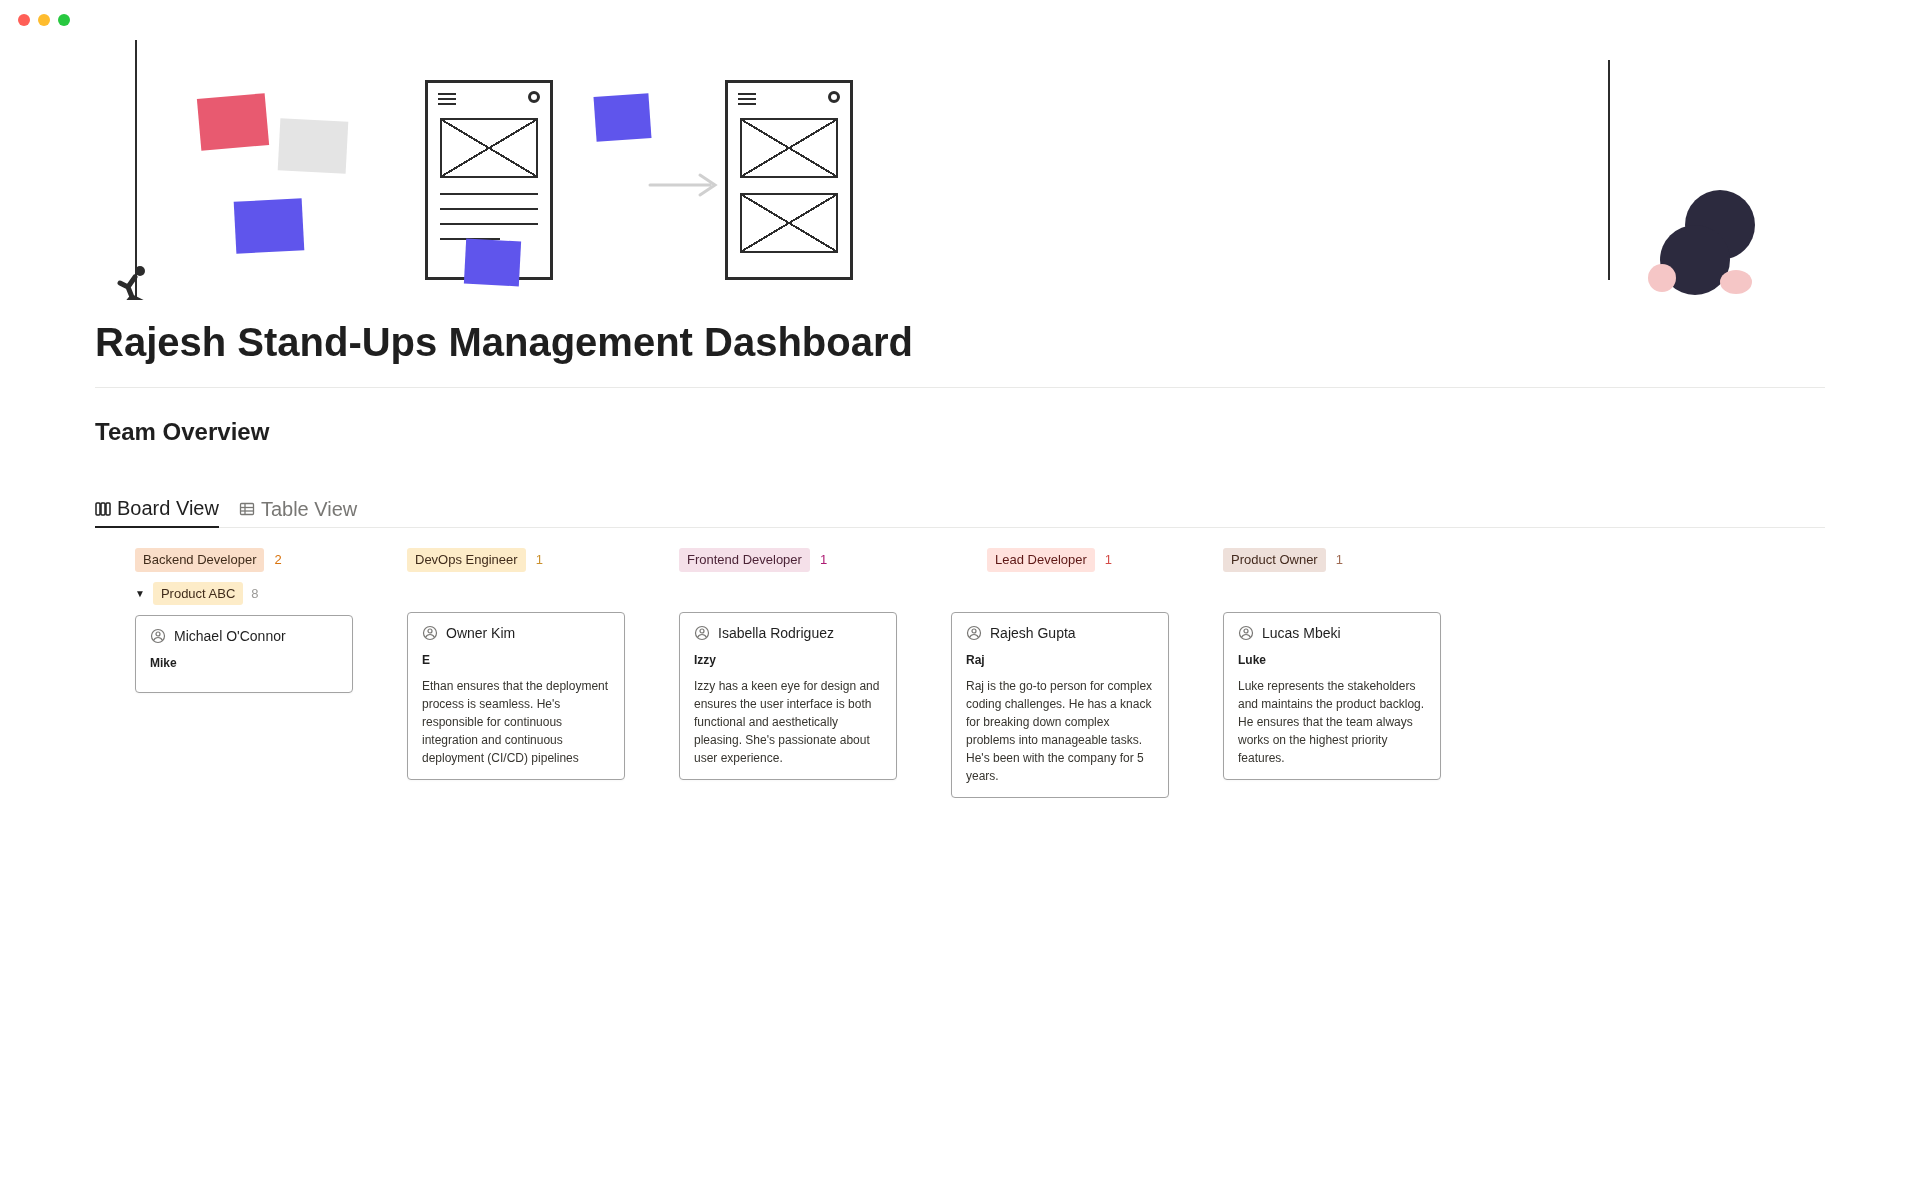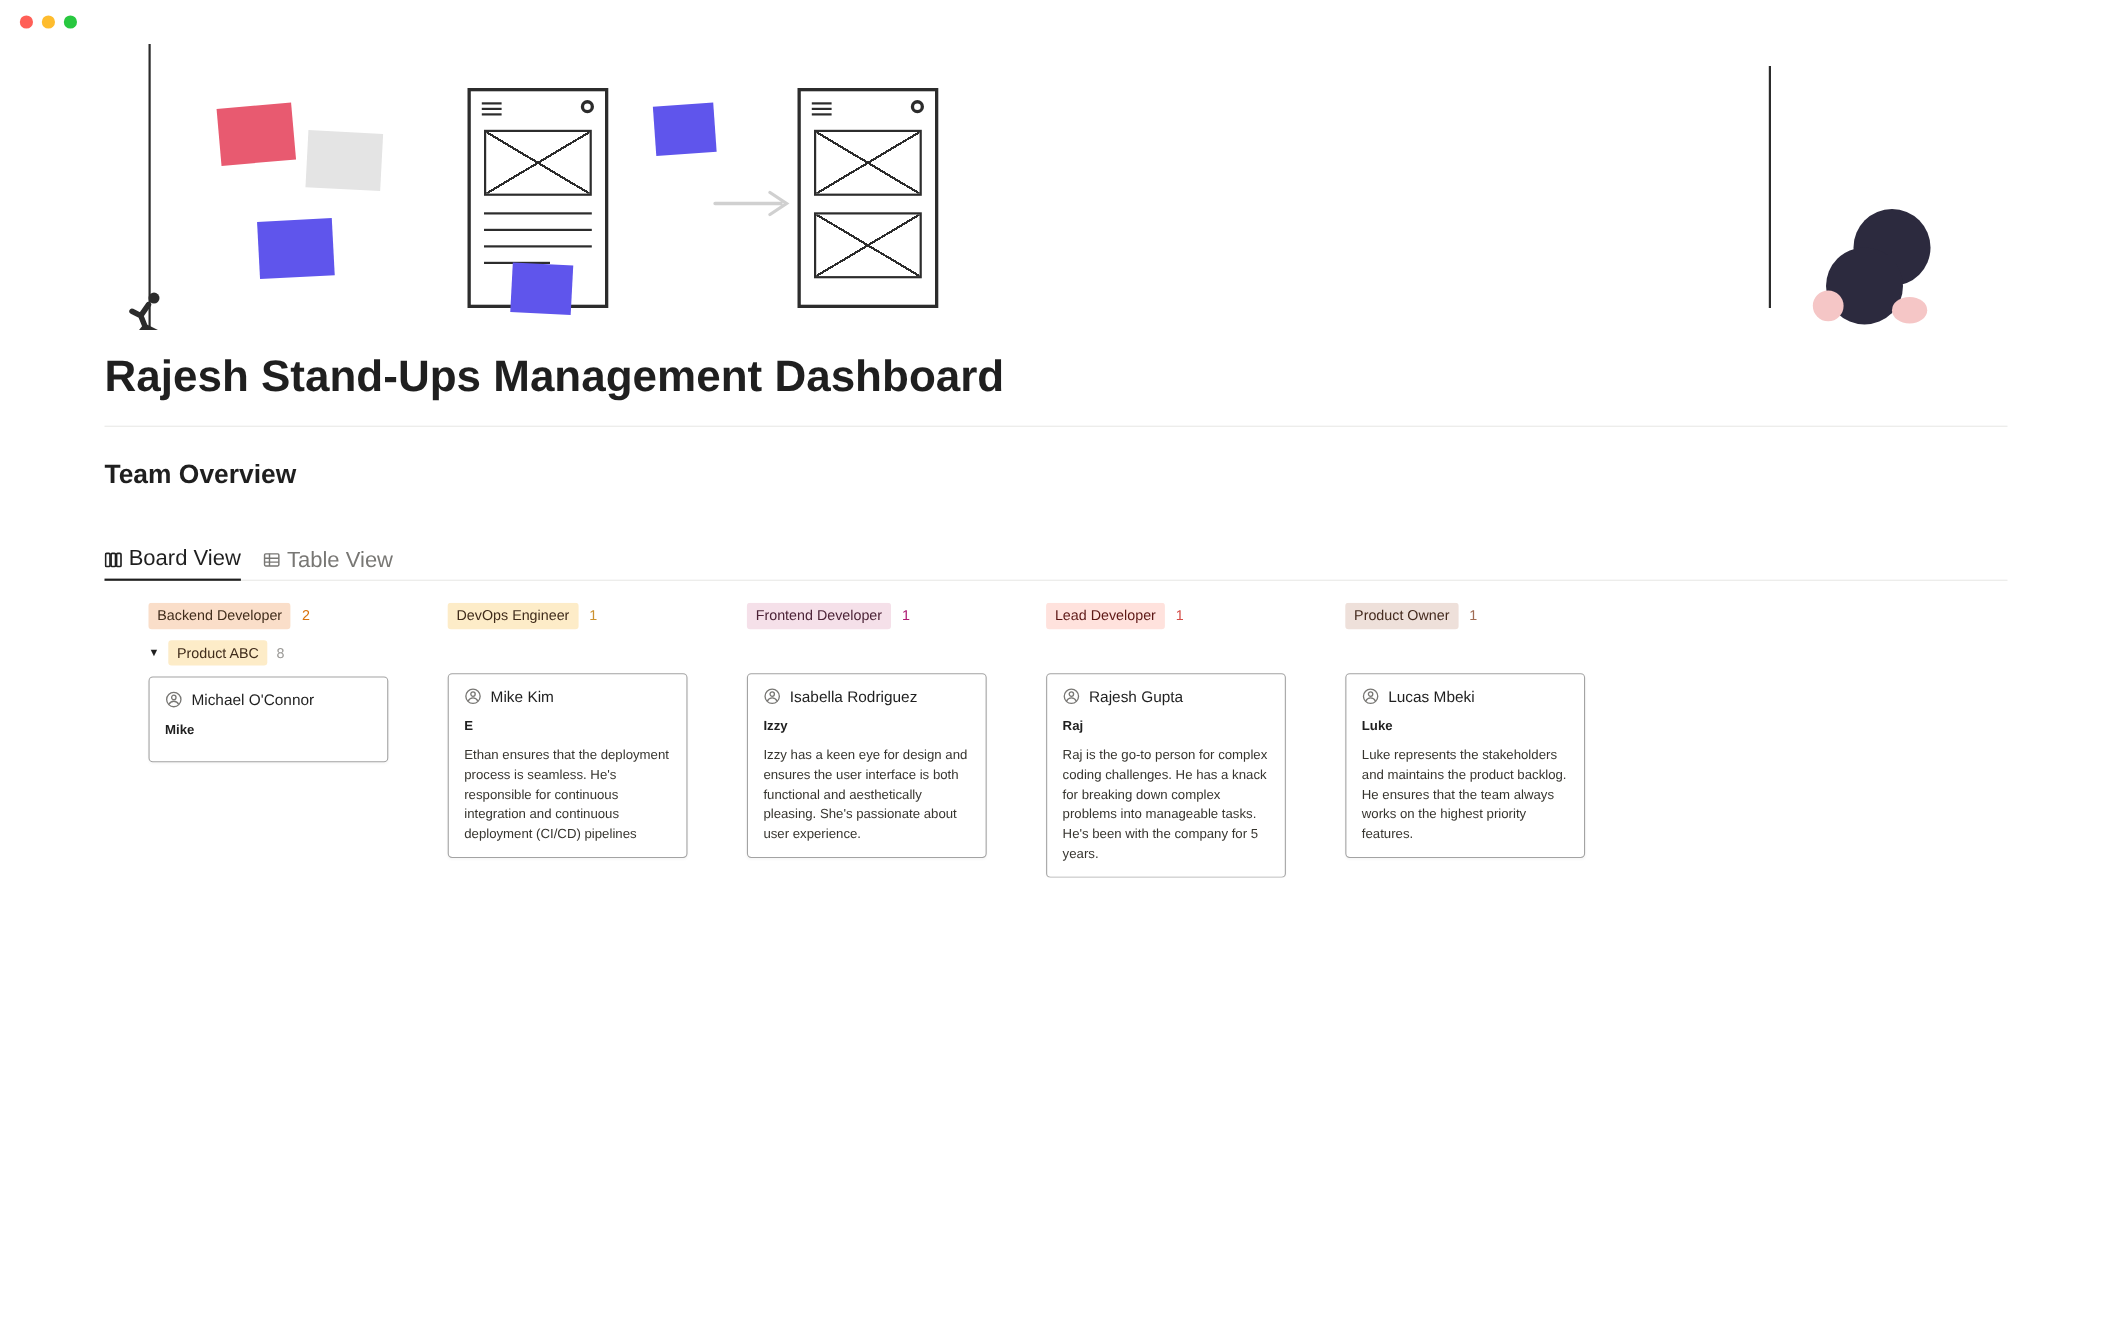--- a/index.html
+++ b/index.html
@@ -190,21 +190,21 @@
   font-weight: 400;
   line-height: 1.5;
 }
 .count {
   font-size: 13px;
   color: #9b9a97;
 }
 .tag-orange { background: #fadec9; color: #402c1b; }
 .tag-yellow { background: #fdecc8; color: #402c1b; }
 .tag-pink { background: #f5e0e9; color: #4c2337; }
-.tag-red { background: #ffe2dd; color: #5d1715; }
+.tag-red { background: #ffe2dd; color: #5d1715; margin-left: 36px; }
 .tag-brown { background: #eee0da; color: #442a1e; }
 .tag-yellowlight { background: #fdecc8; color: #402c1b; }
 .count-orange { color: #d9730d; }
 .count-yellow { color: #cb912f; }
 .count-pink { color: #ad1a72; }
 .count-red { color: #d44c47; }
 .count-brown { color: #9f6b53; }
 
 .group-row {
   display: flex;
@@ -386,21 +386,21 @@
           <span class="count count-yellow">1</span>
         </div>
         <div style="height: 30px;"></div>
         <div class="card">
           <div class="card-title-row">
             <svg class="person-icon" viewBox="0 0 16 16">
               <circle cx="8" cy="8" r="6.5" fill="none" stroke="#787774" stroke-width="1.2"></circle>
               <circle cx="8" cy="6" r="2" fill="none" stroke="#787774" stroke-width="1.2"></circle>
               <path d="M 3.5 12.5 C 4.5 10.5 6 9.5 8 9.5 C 10 9.5 11.5 10.5 12.5 12.5" fill="none" stroke="#787774" stroke-width="1.2"></path>
             </svg>
-            <span class="card-title">Mike Kim</span>
+            <span class="card-title">Owner Kim</span>
           </div>
           <div class="card-nickname">E</div>
           <div class="card-desc">Ethan ensures that the deployment process is seamless. He's responsible for continuous integration and continuous deployment (CI/CD) pipelines</div>
         </div>
       </div>
       <div class="board-column">
         <div class="column-header">
           <span class="tag tag-pink">Frontend Developer</span>
           <span class="count count-pink">1</span>
         </div>

